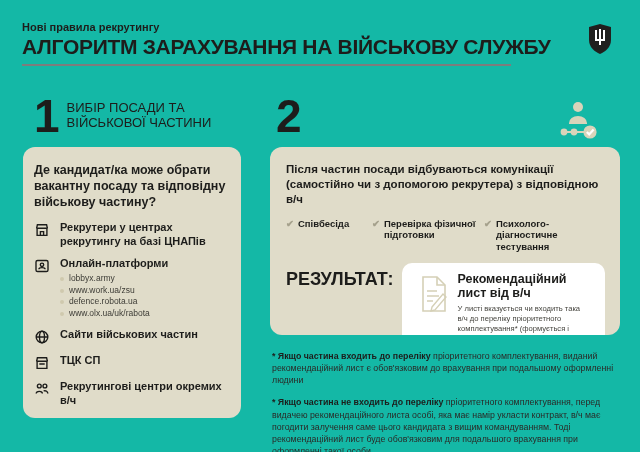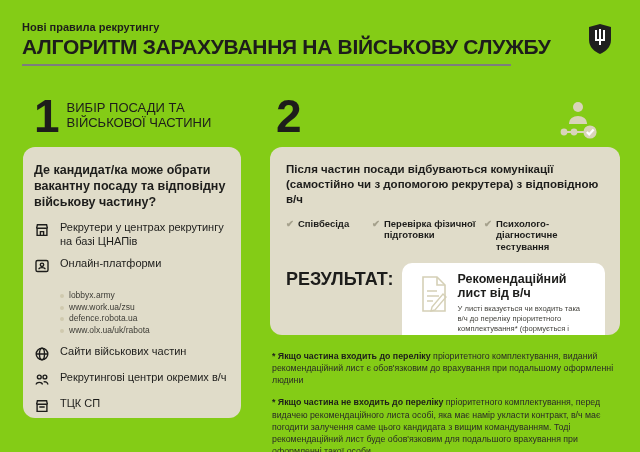--- a/index.html
+++ b/index.html
@@ -1,18 +1,18 @@
 <!DOCTYPE html>
 <html><head>
 <meta charset="utf-8">
 <style>
   * { margin:0; padding:0; box-sizing:border-box; }
   body { background:#fff; }
   .page {
-    position:relative; width:640px; height:452px; background:#84cc16;
+    position:relative; width:640px; height:452px; background:#14b8a6;
     font-family:"Liberation Sans", sans-serif; color:#1d1d1b; overflow:hidden;
   }
   
   .kicker { position:absolute; left:22px; top:21px; font-size:11px; font-weight:bold; }
   .main-title { position:absolute; left:22px; top:35px; font-size:21px; font-weight:bold;
     letter-spacing:-0.3px; white-space:nowrap; }
   .title-rule { position:absolute; left:22px; top:64px; width:489px; height:2px; background:#7d7d7d; }
   .shield-wrap { position:absolute; left:587px; top:23px; width:26px; height:32px; }
 
   
@@ -28,22 +28,22 @@
   
   .panel { background:#e0dcc9; border-radius:12px; position:absolute; }
   .panel-left { left:23px; top:147px; width:218px; height:271px; padding:16px 13px 10px 11px; overflow:hidden; }
   .panel-right { left:270px; top:147px; width:350px; height:188px; padding:15px 15px 12px 16px; overflow:hidden; }
 
   .question { font-size:12.5px; font-weight:bold; line-height:1.26; margin-bottom:11px; }
 
   .channel { display:flex; gap:10px; margin-bottom:9px; }
   .ch-icon { flex:0 0 16px; width:16px; height:16px; margin-top:1px; }
   .ch-icon svg { display:block; }
-  .ch-label { font-size:11px; font-weight:normal; line-height:1.22; }
-  .links { list-style:none; margin-top:20px; }
+  .ch-label { font-size:11px; font-weight:bold; line-height:1.22; }
+  .links { list-style:none; margin-top:3px; }
   .links li { display:flex; align-items:center; gap:5px; font-size:8.5px; font-weight:normal;
     color:#3d3c36; line-height:11.5px; }
   .dot { width:4px; height:4px; border-radius:50%; background:#cfc9ae; flex:0 0 4px; }
 
   .intro { font-size:11.5px; font-weight:bold; line-height:1.3; margin-bottom:11px; max-width:322px; }
   .checks { display:flex; margin-bottom:11px; }
   .check-item { display:flex; gap:4px; font-size:9.5px; font-weight:bold; line-height:1.2; }
   .check-item .tick { color:#a5a18c; font-size:9.5px; }
   .check-0 { width:86px; } .check-1 { width:112px; } .check-2 { width:120px; }
 
@@ -136,38 +136,38 @@
           <ellipse cx="8" cy="8" rx="2.5" ry="5.8"></ellipse>
           <path d="M2.2 8 H13.8"></path>
         </svg>
       </span>
       <span class="ch-label">Сайти військових частин</span>
     </div>
 
     <div class="channel">
       <span class="ch-icon">
         <svg width="16" height="16" viewBox="0 0 16 16" fill="none" stroke="#1d1d1b" stroke-width="1.4">
+          <path d="M2.6 6.3 L3.4 2.8 H12.6 L13.4 6.3"></path>
+          <path d="M3.1 6.3 H12.9 V13.4 H3.1 Z"></path>
+          <path d="M5.3 9 H10.7"></path>
+        </svg>
+      </span>
+      <span class="ch-label">ТЦК СП</span>
+    </div>
+
+    <div class="channel">
+      <span class="ch-icon">
+        <svg width="16" height="16" viewBox="0 0 16 16" fill="none" stroke="#1d1d1b" stroke-width="1.4">
           <circle cx="5.3" cy="5" r="1.9"></circle>
           <path d="M2.2 12.6 C2.2 9.6 8.4 9.6 8.4 12.6"></path>
           <circle cx="10.9" cy="5" r="1.9"></circle>
           <path d="M9.6 9.9 C12 9.2 13.8 10.7 13.8 12.6"></path>
         </svg>
       </span>
       <span class="ch-label">Рекрутингові центри окремих в/ч</span>
-    </div>
-
-    <div class="channel">
-      <span class="ch-icon">
-        <svg width="16" height="16" viewBox="0 0 16 16" fill="none" stroke="#1d1d1b" stroke-width="1.4">
-          <path d="M2.6 6.3 L3.4 2.8 H12.6 L13.4 6.3"></path>
-          <path d="M3.1 6.3 H12.9 V13.4 H3.1 Z"></path>
-          <path d="M5.3 9 H10.7"></path>
-        </svg>
-      </span>
-      <span class="ch-label">ТЦК СП</span>
     </div>
   </div>
 
   <div class="step-head step2-head">
     <span class="step-num">2</span>
   </div>
   <div class="person-check-wrap">
     <svg width="46" height="46" viewBox="0 0 46 46">
       <g fill="#d9d4ba">
         <circle cx="21" cy="10" r="5"></circle>

